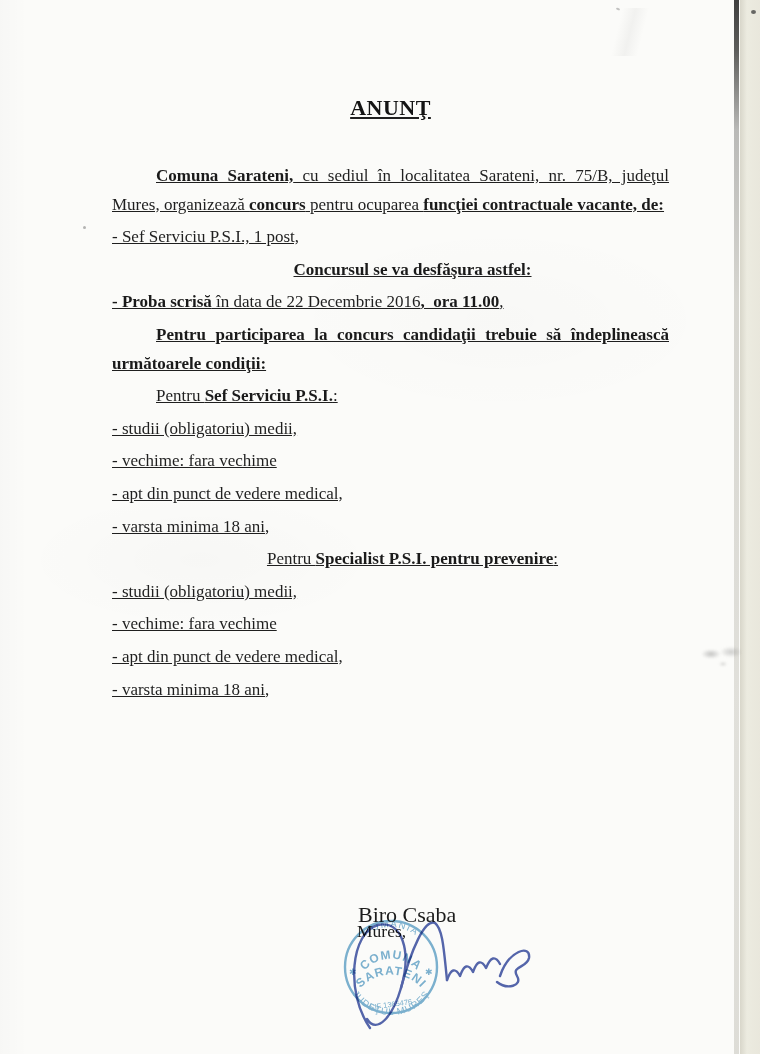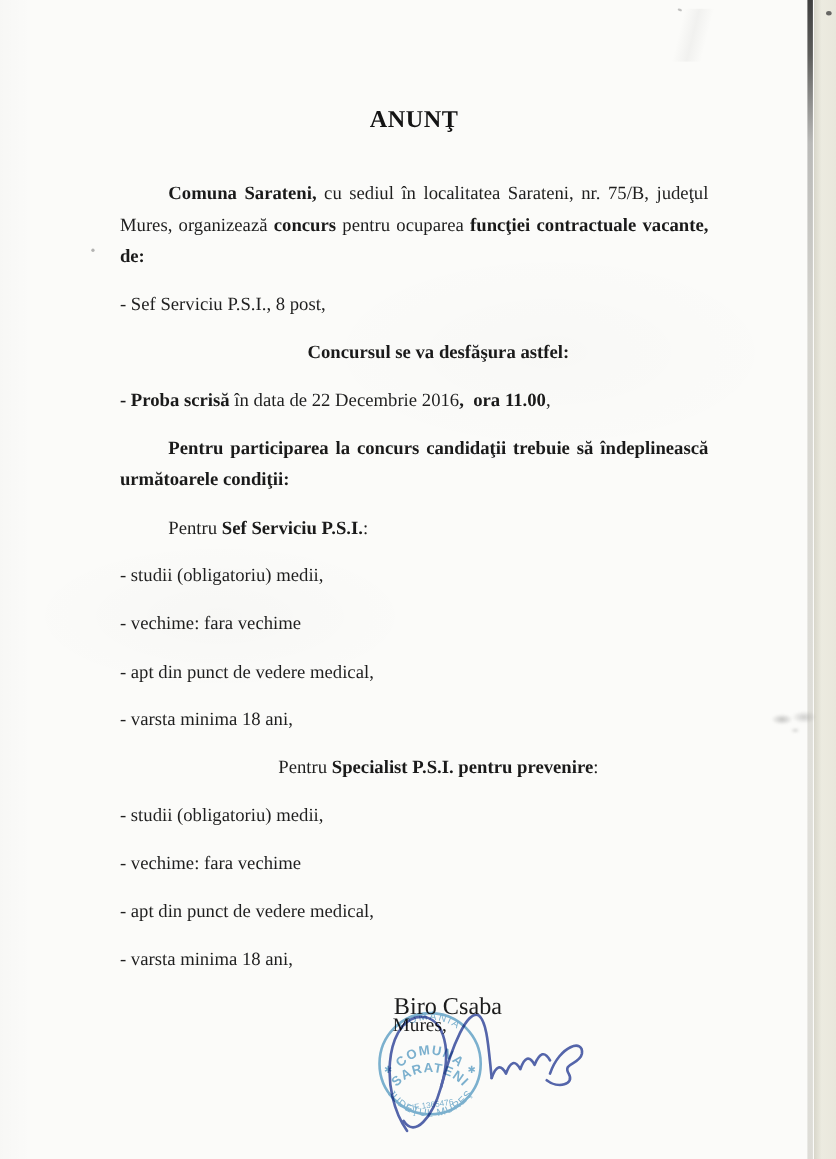--- a/index.html
+++ b/index.html
@@ -38,29 +38,29 @@
       radial-gradient(ellipse 16px 8px at 38px 12px, rgba(100,100,100,.3), rgba(0,0,0,0) 70%),
       radial-gradient(ellipse 6px 4px at 30px 24px, rgba(110,110,110,.25), rgba(0,0,0,0) 70%);
     filter:blur(1px);
   }
   .speck{position:absolute;border-radius:50%;background:#6c6c6c;}
   .speck.s1{left:83px;top:226px;width:3px;height:3px;opacity:.5;}
   .speck.s2{left:616px;top:8px;width:4px;height:2px;opacity:.4;transform:rotate(20deg);}
   .speck.s3{left:751px;top:10px;width:5px;height:4px;opacity:.75;background:#3a3a3a;}
 
   .doc{
-    position:absolute;left:94px;top:94px;width:565px;
-    font-size:17px;line-height:28.6px;
+    position:absolute;left:108px;top:94px;width:565px;
+    font-size:17px;line-height:28.6px;text-decoration:underline;
   }
   .doc h1{
     font-size:22px;line-height:28px;font-weight:bold;
     letter-spacing:.5px;text-align:center;color:#141414;
     margin:0 0 40px 0;
   }
-  .doc p{margin:15px;}
+  .doc p{margin:4px;}
   .just{text-align:justify;text-indent:44px;}
   .ind{text-indent:44px;}
   .line{text-align:left;text-indent:0;}
   b{font-weight:bold;color:#1a1a1a;}
   .sp{white-space:pre-wrap;}
   .mt3{margin-top:3px;text-align:center;}
   .mt5{margin-top:5px;text-align:center;}
   .mt7{margin-top:7px;}
 
   
@@ -80,21 +80,21 @@
   <div class="smudge"></div>
   <div class="speck s1"></div>
   <div class="speck s2"></div>
   <div class="speck s3"></div>
 
   <div class="doc">
     <h1>ANUNŢ</h1>
 
     <p class="just"><b>Comuna Sarateni,</b><span> cu sediul în localitatea Sarateni, nr. 75/B, judeţul Mures, organizează </span><b>concurs</b><span> pentru ocuparea </span><b>funcţiei contractuale vacante, de:</b></p>
 
-    <p class="line">- Sef Serviciu P.S.I., 8 post,</p>
+    <p class="line">- Sef Serviciu P.S.I., 1 post,</p>
 
     <p class="ind mt3"><b>Concursul se va desfăşura astfel:</b></p>
 
     <p class="line"><b>- Proba scrisă</b><span> în data de 22 Decembrie 2016</span><b class="sp">,  ora 11.00</b><span>,</span></p>
 
     <p class="just"><b>Pentru participarea la concurs candidaţii trebuie să îndeplinească următoarele condiţii:</b></p>
 
     <p class="ind"><span>Pentru </span><b>Sef Serviciu P.S.I.</b><span>:</span></p>
     <p class="line">- studii (obligatoriu) medii,</p>
     <p class="line">- vechime: fara vechime</p>

